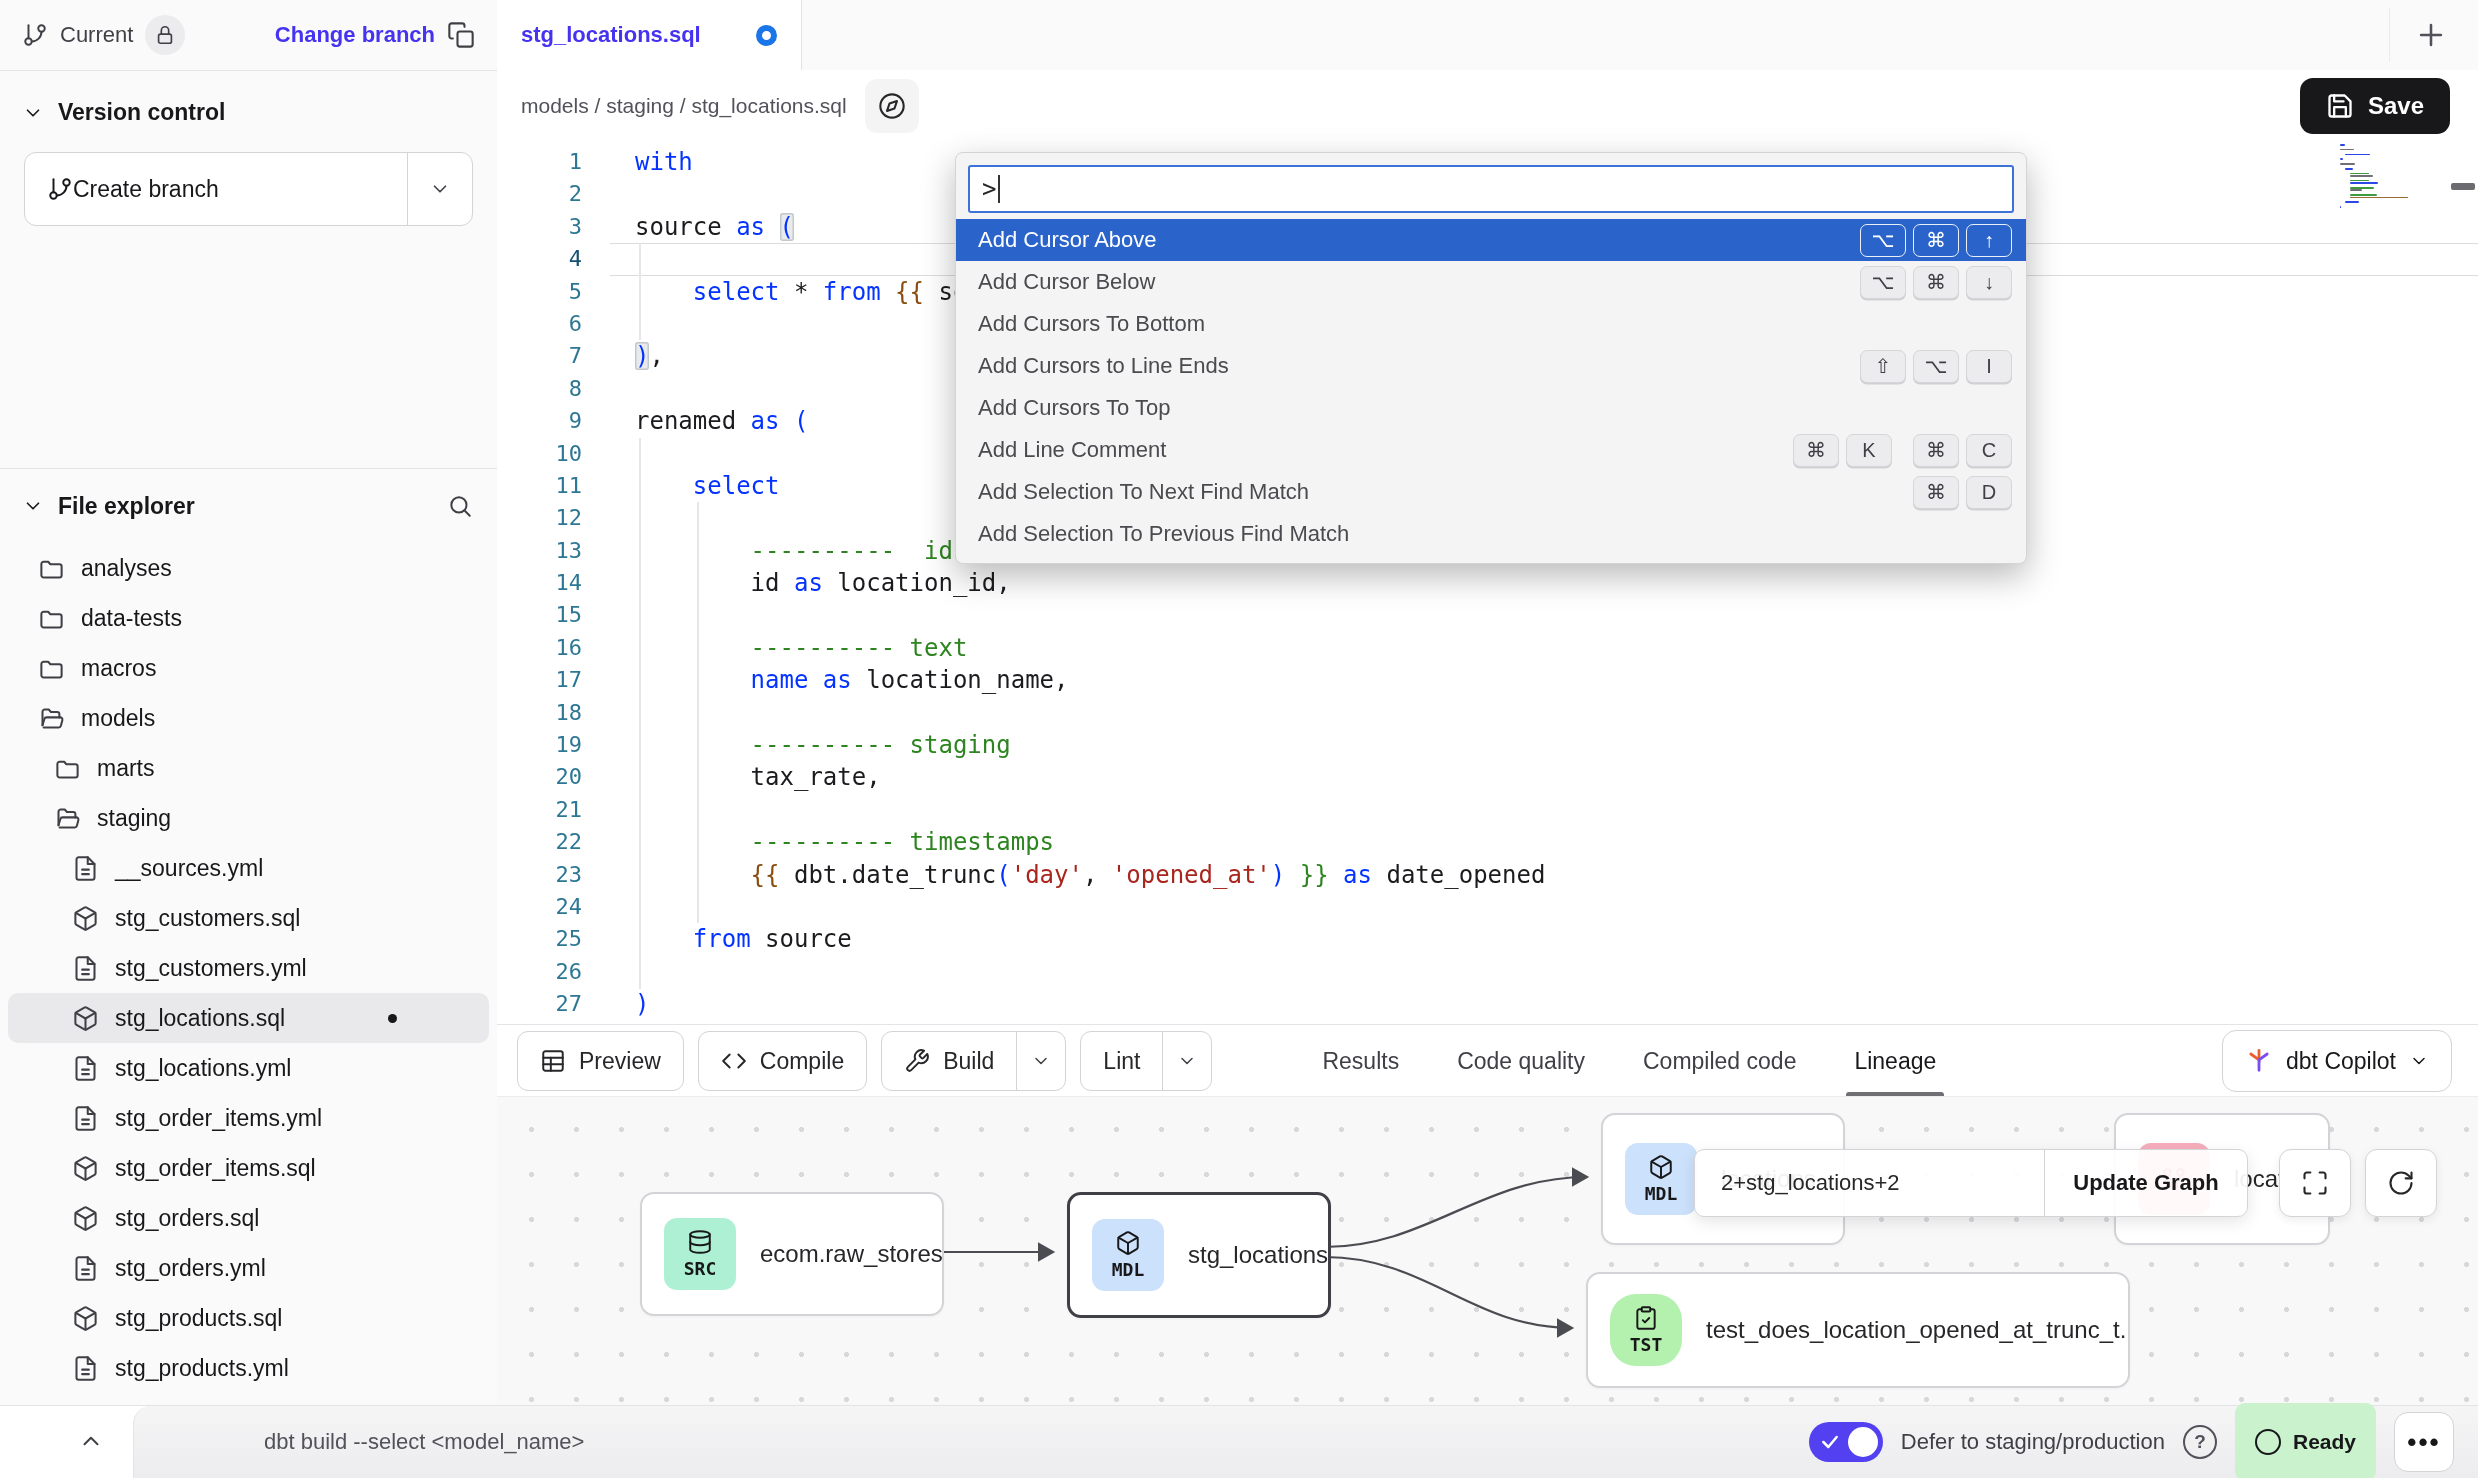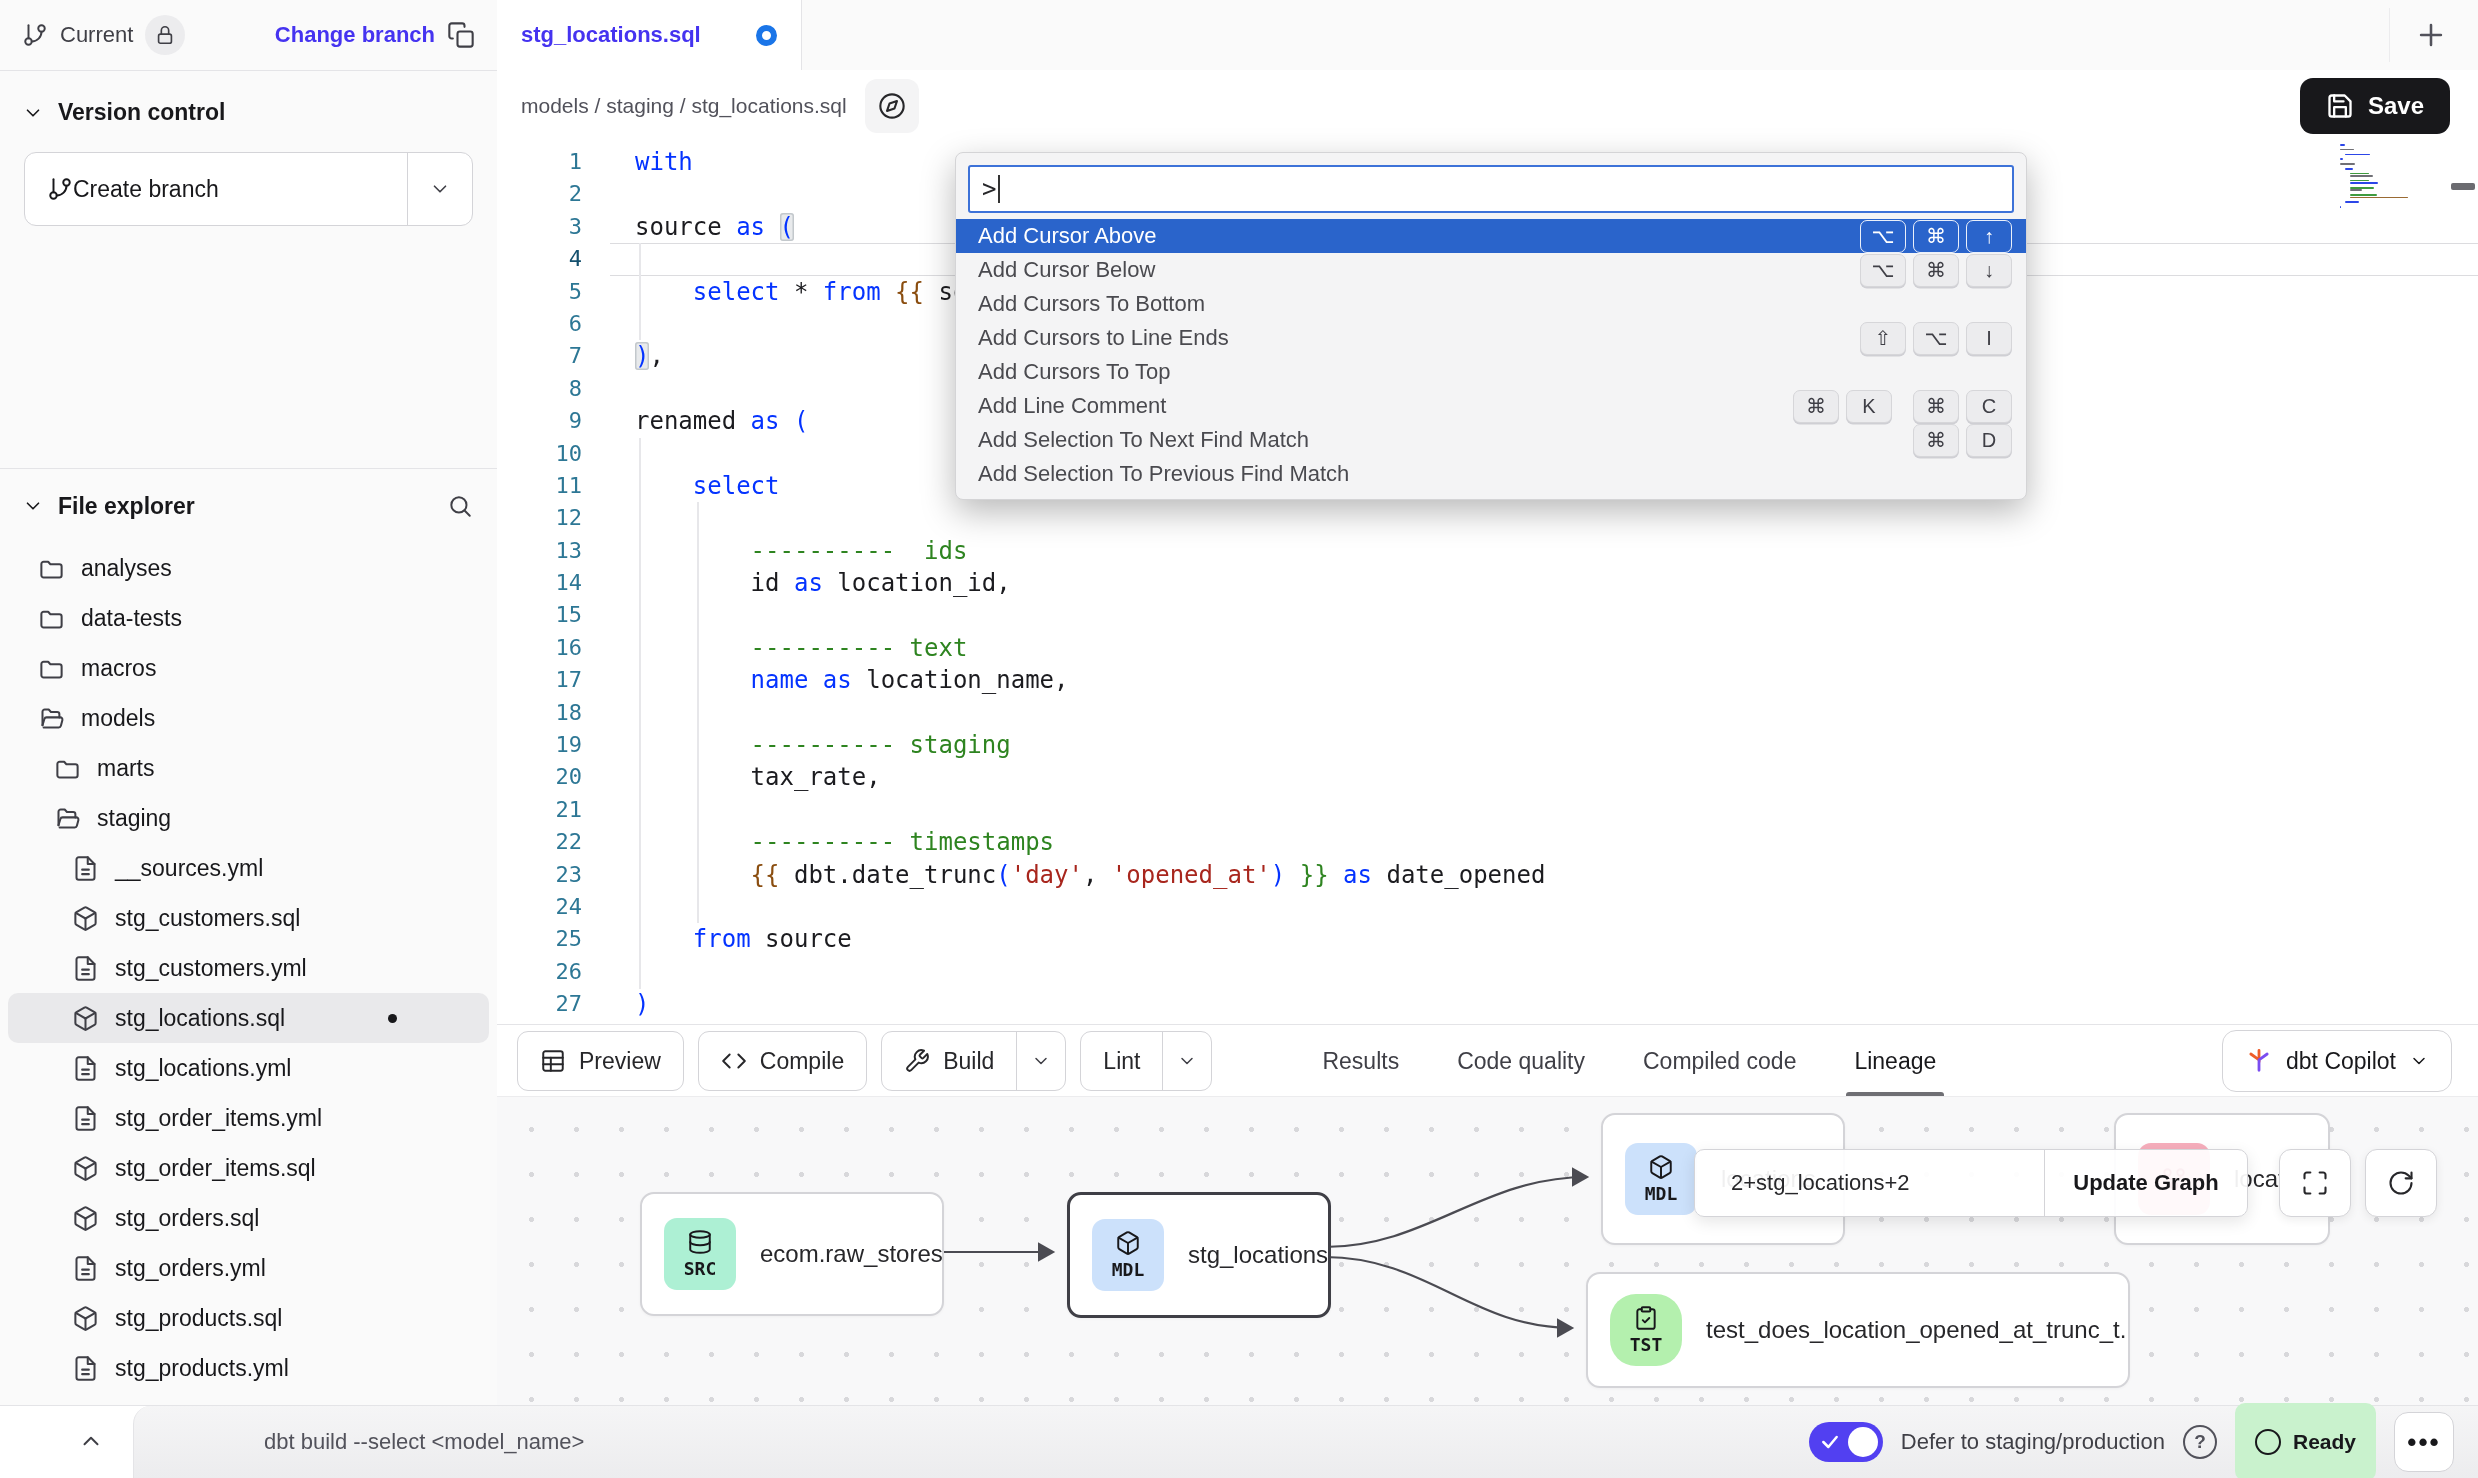--- a/index.html
+++ b/index.html
@@ -78,21 +78,21 @@
   .scrollmark{position:absolute;right:3px;top:41px;width:24px;height:7px;background:#6b6b70;border-radius:2px;}
 
   
   .palette{position:absolute;left:955px;top:152px;width:1070px;background:#f4f4f5;
            border:1px solid #d4d4d6;border-radius:8px;box-shadow:0 12px 34px rgba(0,0,0,.28);
            padding-bottom:8px;overflow:hidden;z-index:30;}
   .pal-input{margin:12px 12px 6px;height:44px;background:#fff;border:2px solid #3d72d8;
              border-radius:3px;display:flex;align-items:center;padding:0 12px;
              font-family:"DejaVu Sans Mono",monospace;font-size:24px;color:#27272a;}
   .caret{width:2px;height:28px;background:#333;margin-left:2px;}
-  .prow{height:34px;display:flex;align-items:center;padding:0 14px 0 22px;font-size:22px;color:#4a4a4f;}
+  .prow{height:42px;display:flex;align-items:center;padding:0 14px 0 22px;font-size:22px;color:#4a4a4f;}
   .prow .plabel{flex:1;}
   .prow.sel{background:var(--sel-blue);color:#fff;}
   .keys{display:flex;gap:7px;align-items:center;}
   .kbd{min-width:46px;height:33px;padding:0 10px;box-sizing:border-box;border-radius:7px;
        background:#ececee;border:1px solid #d6d6d9;box-shadow:0 1.5px 0 #cfcfd4;
        display:flex;align-items:center;justify-content:center;font-size:20px;color:#3f3f46;}
   .kbd.gap{margin-left:14px;}
   .prow.sel .kbd{background:transparent;border:1.8px solid rgba(255,255,255,.9);
                  box-shadow:none;color:#fff;}
 
@@ -125,21 +125,21 @@
   .badge{width:72px;height:72px;border-radius:13px;margin-left:22px;flex:0 0 auto;
          display:flex;flex-direction:column;align-items:center;justify-content:center;gap:3px;
          color:#18181b;}
   .badge .btxt{font-size:18px;font-weight:600;font-family:"DejaVu Sans Mono",monospace;}
   .card .nlabel{margin-left:24px;font-size:24px;color:#27272a;white-space:nowrap;overflow:hidden;}
   .b-src{background:var(--badge-src);} .b-mdl{background:var(--badge-mdl);}
   .b-tst{background:var(--badge-tst);border-radius:26px;} .b-red{background:var(--badge-red);color:#c22747;}
   .overlay{position:absolute;left:1197px;top:52px;width:552px;height:66px;z-index:5;
            background:rgba(255,255,255,.93);border:1.5px solid #d4d4d8;border-radius:10px;
            box-shadow:0 5px 16px rgba(0,0,0,.10);display:flex;align-items:stretch;}
-  .overlay .sinput{flex:1;display:flex;align-items:center;padding-left:36px;font-size:22px;color:#27272a;}
+  .overlay .sinput{flex:1;display:flex;align-items:center;padding-left:26px;font-size:22px;color:#27272a;}
   .overlay .ubtn{width:202px;border-left:1.5px solid #d4d4d8;display:flex;align-items:center;
                  justify-content:center;font-size:22px;font-weight:600;color:#18181b;}
   .sqbtn{position:absolute;top:52px;width:70px;height:66px;background:#fff;z-index:6;
          border:1.5px solid #d4d4d8;border-radius:12px;display:flex;align-items:center;
          justify-content:center;color:#27272a;box-shadow:0 3px 10px rgba(0,0,0,.07);}
 
   
   .statusbar{position:absolute;left:0;right:0;bottom:0;height:72px;background:#fff;
              border-top:1px solid #e4e4e7;}
   .collapse{position:absolute;left:78px;top:22px;color:#3f3f46;}

